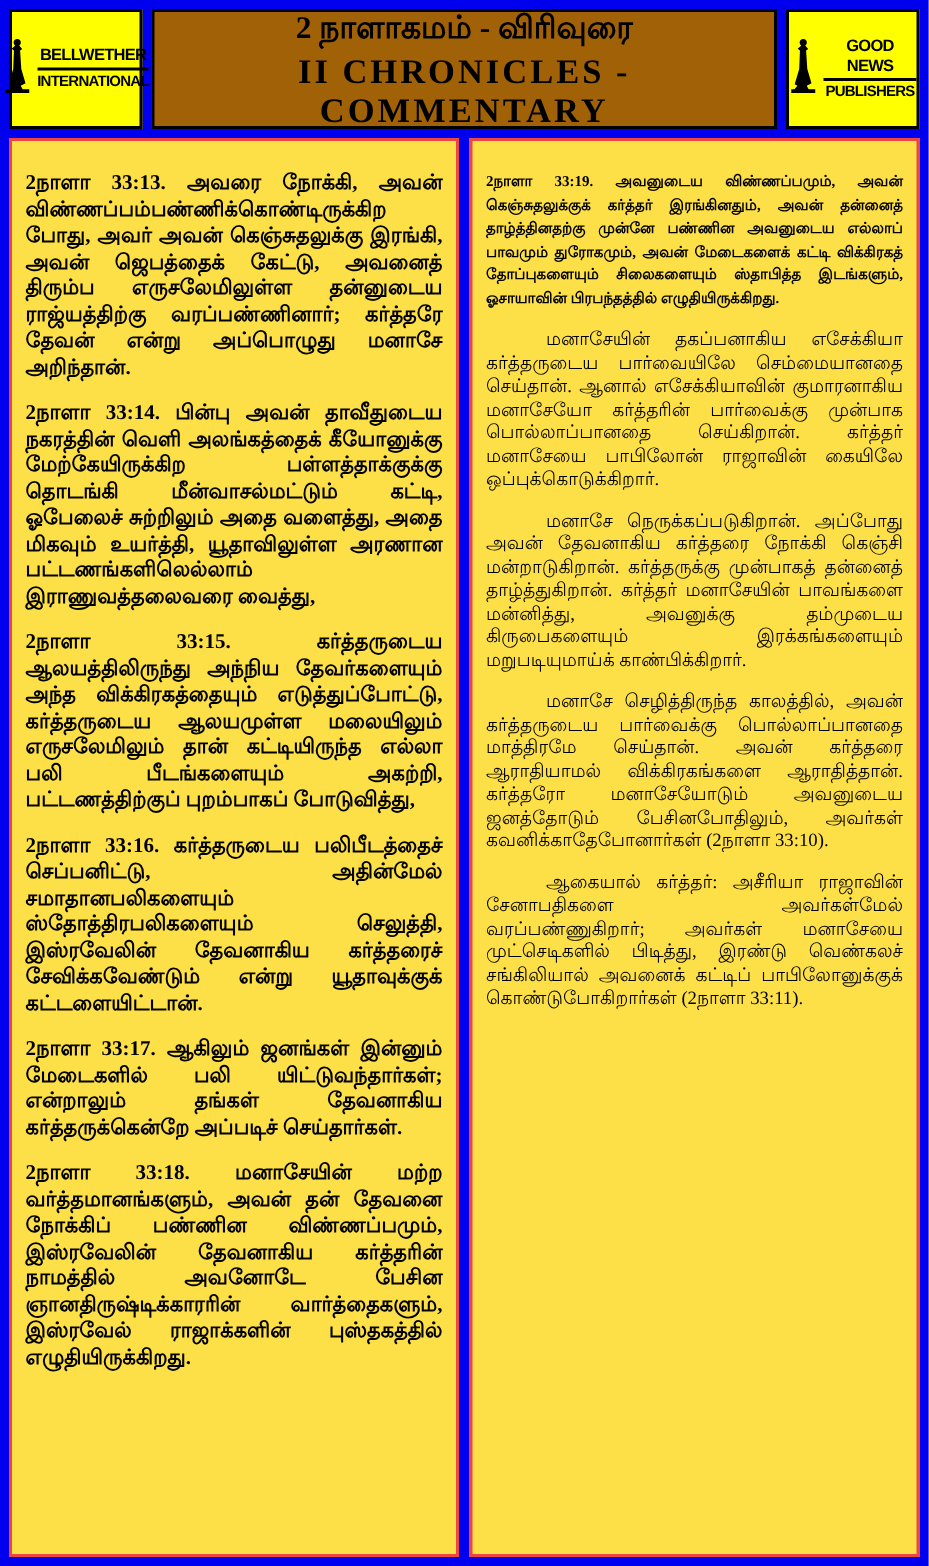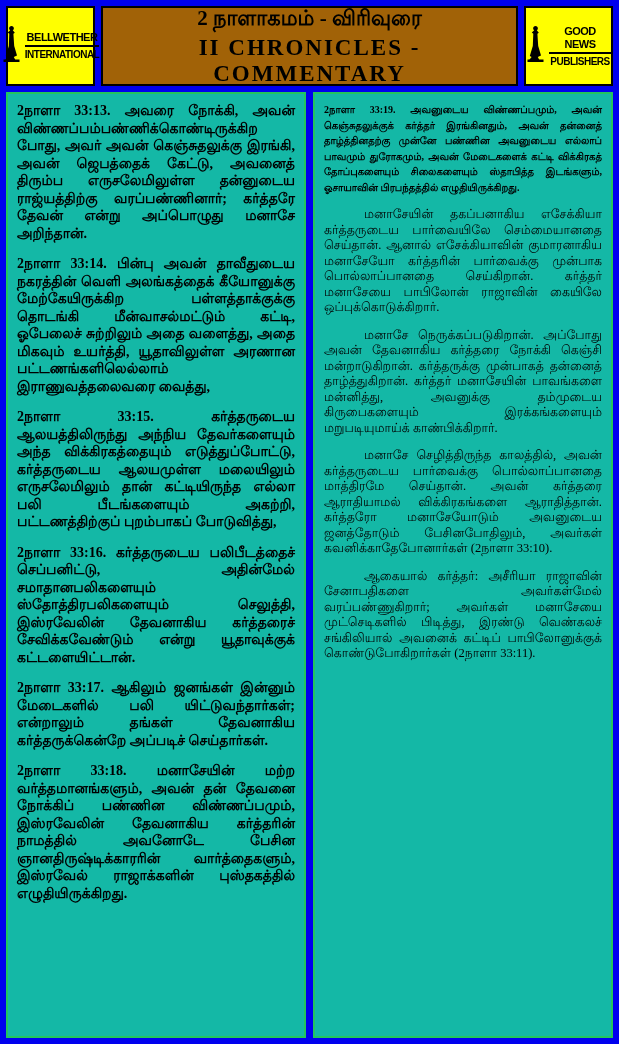--- a/index.html
+++ b/index.html
@@ -32,22 +32,22 @@
   .title-box{
     background:#a16207;border:2px solid #000;box-sizing:border-box;
     flex:1 1 auto;display:flex;flex-direction:column;align-items:center;justify-content:center;
     text-align:center;gap:5px;
   }
   .title-tamil{font-size:21px;font-weight:bold;line-height:24px;}
   .title-english{font-size:23px;font-weight:bold;letter-spacing:2px;line-height:26px;}
   
   .bodyrow{flex:1 1 auto;display:flex;gap:7px;min-height:0;}
   .column{
-    background:#14b8a6;border:2px solid #22c55e;box-sizing:border-box;
-    flex:1 1 0;padding:8px 9px;overflow:hidden;
+    background:#fde047;border:2px solid #ef4444;box-sizing:border-box;
+    flex:1 1 0;padding:20px 9px;overflow:hidden;
   }
   .verse{
     font-weight:bold;text-align:justify;margin:0 0 13px 0;
   }
   .col-left .verse{font-size:14px;line-height:17.5px;}
   .col-right .verse{font-size:10px;line-height:15.5px;margin-bottom:12px;}
   .commentary{
     font-weight:normal;text-align:justify;text-indent:40px;
     font-size:12.5px;line-height:15.5px;margin:11px 0 12px 0;
   }

